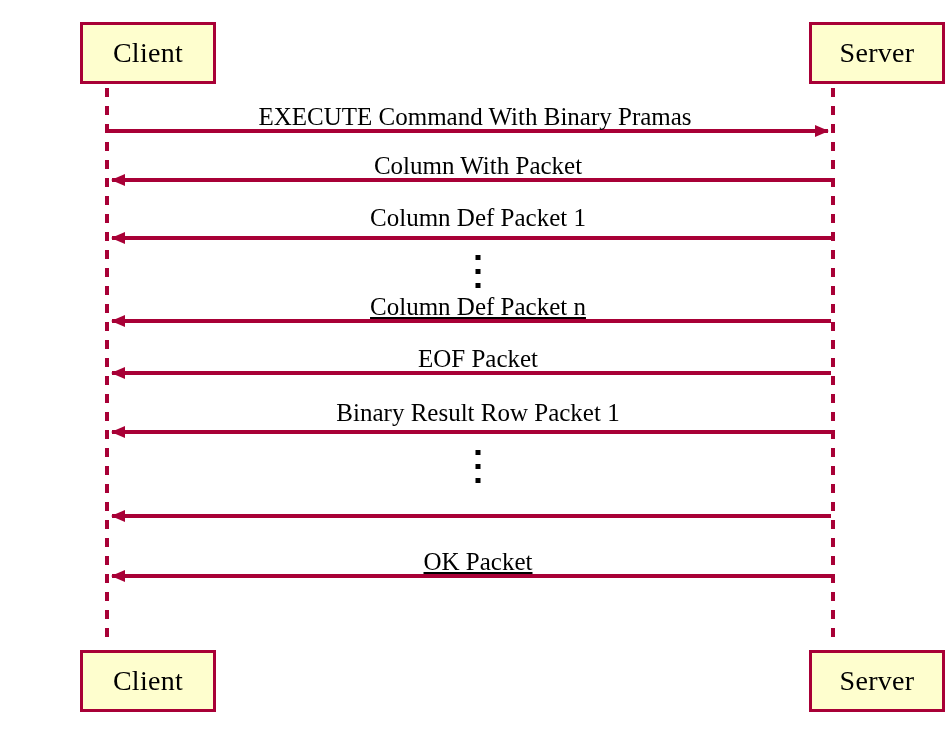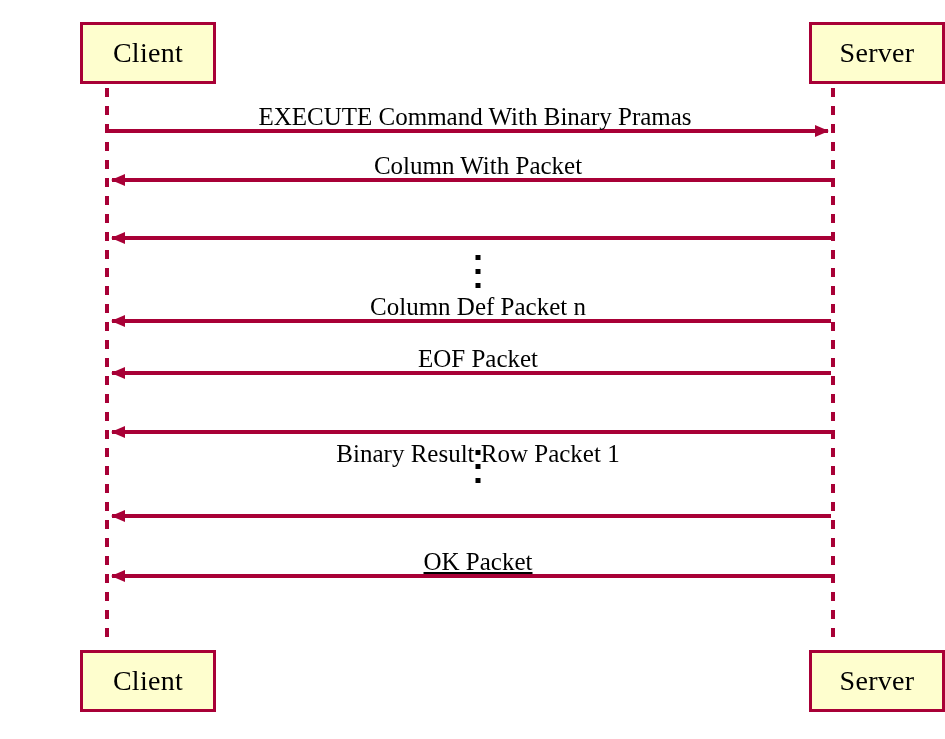--- a/index.html
+++ b/index.html
@@ -124,23 +124,24 @@
 
   <div class="participant-box" style="left:36px; top:650px; width:136px; height:62px;">
     <span>Client</span>
   </div>
   <div class="participant-box" style="left:765px; top:650px; width:136px; height:62px;">
     <span>Server</span>
   </div>
 
   <div class="msg-label" style="left:475px; top:104px;">EXECUTE Command With Binary Pramas</div>
   <div class="msg-label" style="left:478px; top:153px;">Column With Packet</div>
-  <div class="msg-label" style="left:478px; top:294px;">Column Def Packet n</div>
+  <div class="msg-label" style="left:478px; top:205px;">Column Def Packet 1</div>
+  <div class="msg-label" style="left:478px; top:294px;text-decoration:underline;">Column Def Packet n</div>
   <div class="msg-label" style="left:478px; top:346px;">EOF Packet</div>
-  <div class="msg-label" style="left:478px; top:400px;margin-top:41px;">Binary Result Row Packet 1</div>
+  <div class="msg-label" style="left:478px; top:400px;">Binary Result Row Packet 1</div>
   <div class="msg-label" style="left:478px; top:549px;text-decoration:underline;">OK Packet</div>
 
   <div class="ellipsis-mark" style="left:478px; top:255px;">
     <span class="dot"></span>
     <span class="dot"></span>
     <span class="dot"></span>
   </div>
   <div class="ellipsis-mark" style="left:478px; top:450px;">
     <span class="dot"></span>
     <span class="dot"></span>

